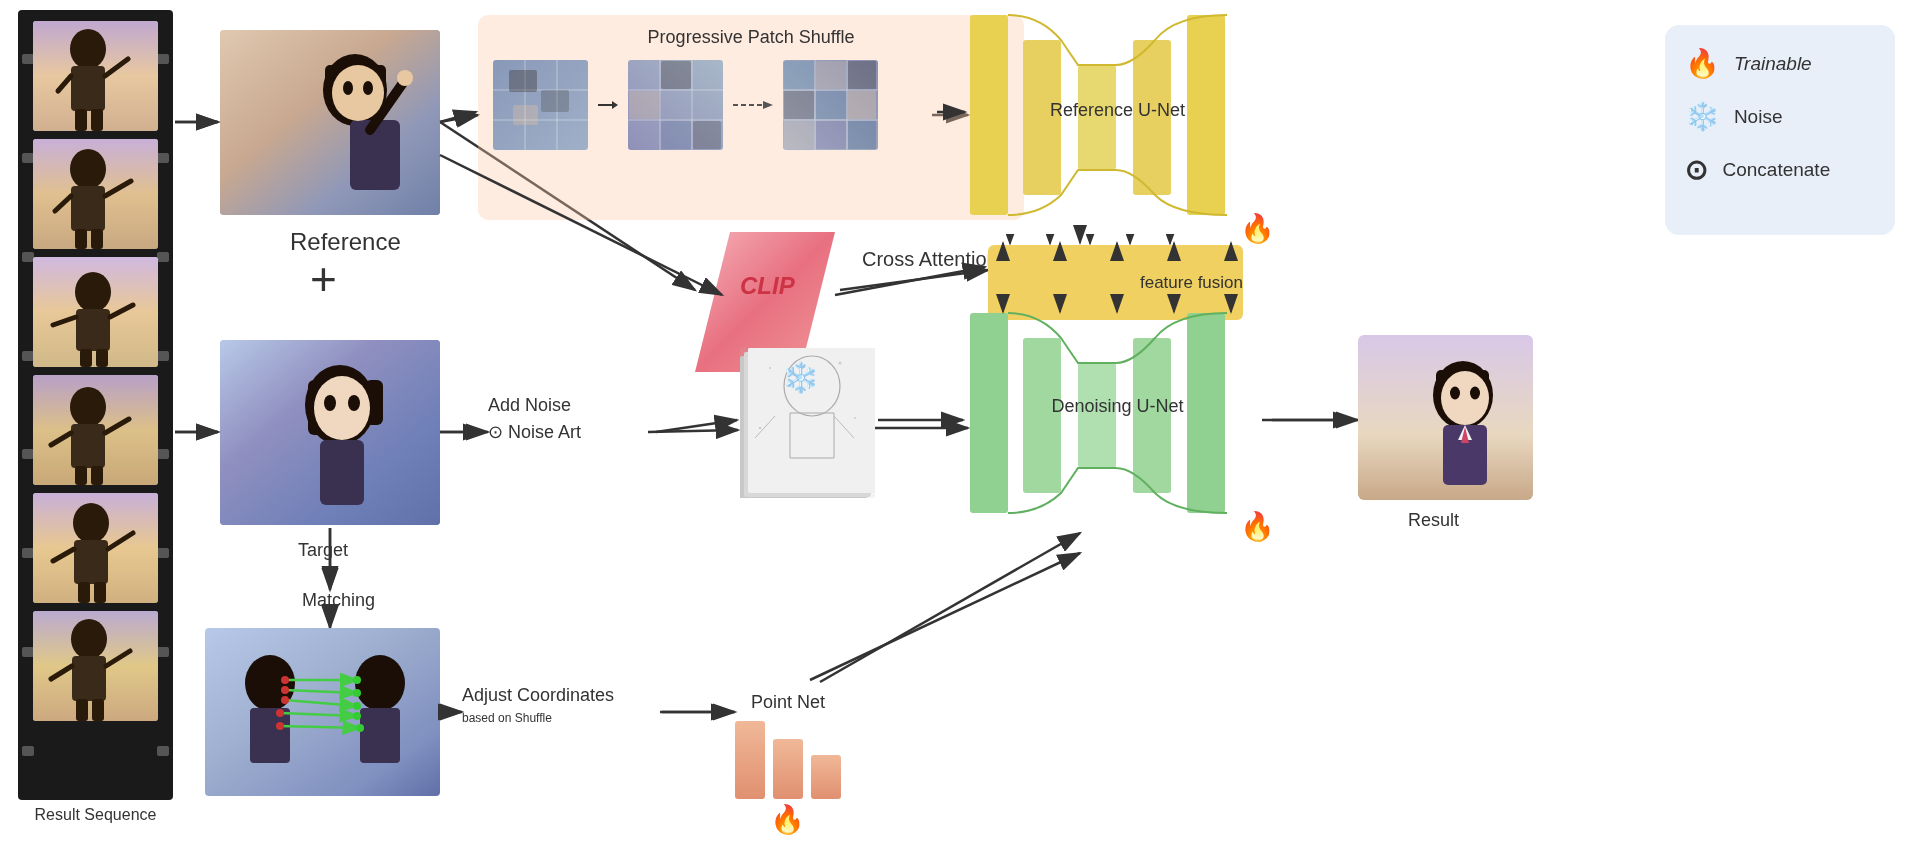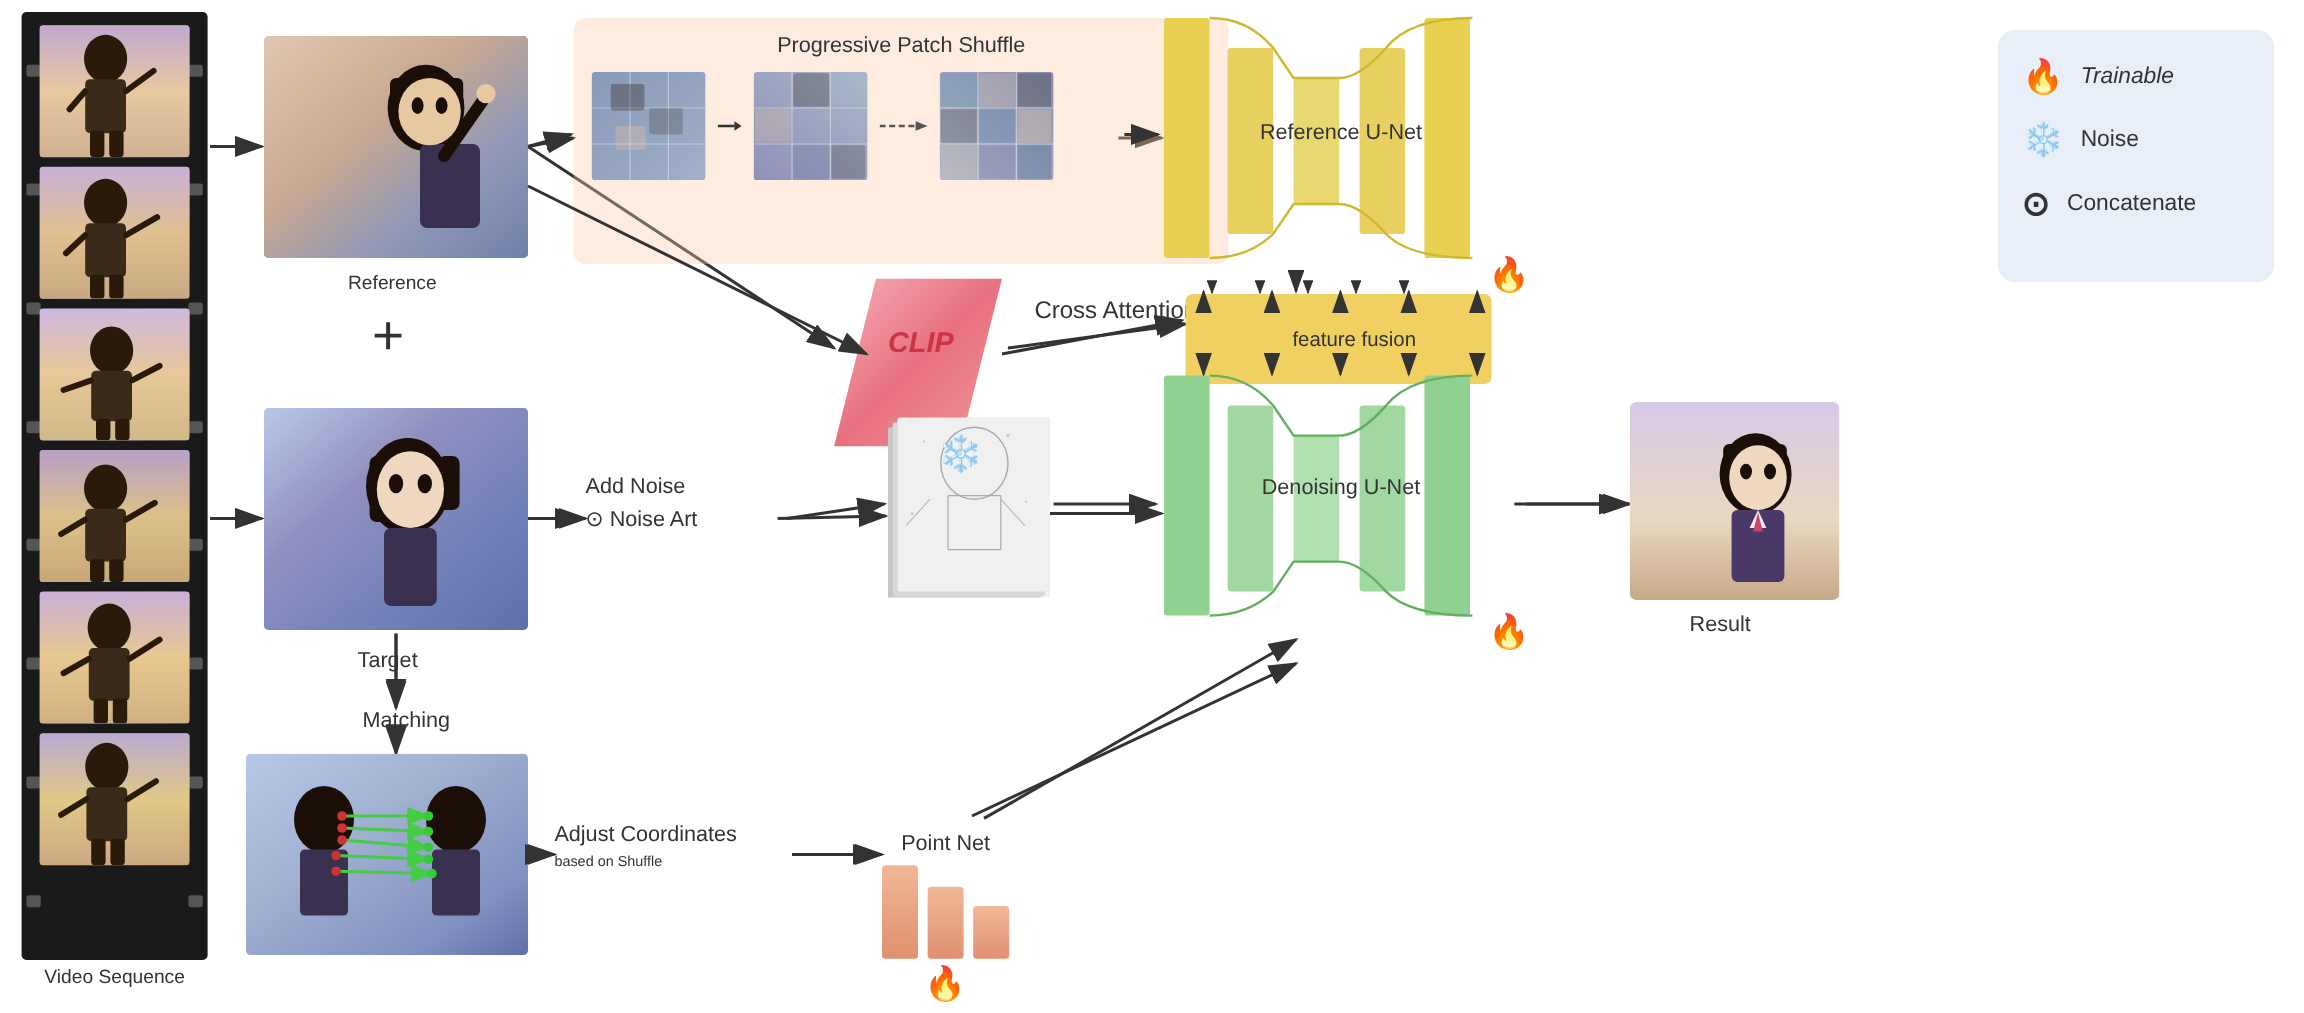--- a/index.html
+++ b/index.html
@@ -272,21 +272,21 @@
         <ellipse cx="56" cy="28" rx="18" ry="20" fill="#2a1a0a"></ellipse>
         <rect x="39" y="45" width="34" height="45" rx="4" fill="#3a2a1a"></rect>
         <line x1="73" y1="55" x2="97" y2="40" stroke="#2a1a0a" stroke-width="5" stroke-linecap="round"></line>
         <line x1="39" y1="55" x2="18" y2="68" stroke="#2a1a0a" stroke-width="5" stroke-linecap="round"></line>
         <rect x="43" y="88" width="12" height="22" rx="3" fill="#2a1a0a"></rect>
         <rect x="59" y="88" width="12" height="22" rx="3" fill="#2a1a0a"></rect>
       </svg>
     </div>
   </div>
 
-  <div style="position:absolute;left:18px;top:806px;width:155px;text-align:center;font-size:16px;color:#333;">Video Sequence</div>
+  <div style="position:absolute;left:18px;top:806px;width:155px;text-align:center;font-size:16px;color:#333;">Result Sequence</div>
 
   <div class="reference-box">
     <svg viewBox="0 0 220 185" width="220" height="185">
       <defs>
         <linearGradient id="refGrad" x1="0" y1="0" x2="1" y2="1">
           <stop offset="0%" stop-color="#e0c8b0"></stop>
           <stop offset="40%" stop-color="#c8a890"></stop>
           <stop offset="70%" stop-color="#9098b8"></stop>
           <stop offset="100%" stop-color="#7080a8"></stop>
         </linearGradient>
@@ -301,21 +301,21 @@
 
       <line x1="150" y1="100" x2="185" y2="50" stroke="#1a0e06" stroke-width="10" stroke-linecap="round"></line>
       <circle cx="185" cy="48" r="8" fill="#e8c8a0"></circle>
 
       <ellipse cx="138" cy="63" rx="26" ry="28" fill="#e8c8a0"></ellipse>
       <ellipse cx="128" cy="58" rx="5" ry="7" fill="#1a0e06"></ellipse>
       <ellipse cx="148" cy="58" rx="5" ry="7" fill="#1a0e06"></ellipse>
     </svg>
   </div>
 
-  <div style="position:absolute;left:290px;top:228px;font-size:16px;color:#333;font-weight:500;">Reference</div>
+  <div style="position:absolute;left:290px;top:228px;font-size:24px;color:#333;font-weight:500;">Reference</div>
 
   <div style="position:absolute;left:310px;top:252px;font-size:46px;color:#333;font-weight:300;">+</div>
 
   <div class="target-box">
     <svg viewBox="0 0 220 185" width="220" height="185">
       <defs>
         <linearGradient id="tgtGrad" x1="0" y1="0" x2="1" y2="1">
           <stop offset="0%" stop-color="#b8c8e8"></stop>
           <stop offset="35%" stop-color="#9090c0"></stop>
           <stop offset="70%" stop-color="#7080b8"></stop>
@@ -491,21 +491,21 @@
       <path d="M 43 5 Q 75 5 96 30 Q 113 55 113 55 Q 151 55 151 55 Q 168 55 190 30 Q 210 5 262 5" fill="none" stroke="#d0b830" stroke-width="2"></path>
 
       <path d="M 43 205 Q 75 205 96 185 Q 113 160 113 160 Q 151 160 151 160 Q 168 160 190 185 Q 210 205 262 205" fill="none" stroke="#d0b830" stroke-width="2"></path>
     </svg>
     
     <div style="position:absolute;left:50%;transform:translateX(-50%);top:90px;font-size:18px;color:#333;font-weight:500;white-space:nowrap;text-align:right;">Reference U-Net</div>
     
     <div style="position:absolute;right:-5px;bottom:5px;font-size:28px;">🔥</div>
   </div>
 
-  <div style="position:absolute;left:988px;top:245px;width:255px;height:75px;background:#f0d060;border-radius:6px;display:flex;align-items:center;justify-content:center;padding-left:26px;">
+  <div style="position:absolute;left:988px;top:245px;width:255px;height:75px;background:#f0d060;border-radius:6px;display:flex;align-items:center;justify-content:flex-end;padding-left:26px;">
     <span style="font-size:17px;color:#333;font-weight:500;">feature fusion</span>
   </div>
 
   <div style="position:absolute;left:965px;top:308px;width:305px;height:240px;">
     <svg viewBox="0 0 305 240" width="305" height="240">
 
       <rect x="5" y="5" width="38" height="200" fill="#90d090" rx="3"></rect>
 
       <rect x="58" y="30" width="38" height="155" fill="#a0d8a0" rx="3"></rect>
 

